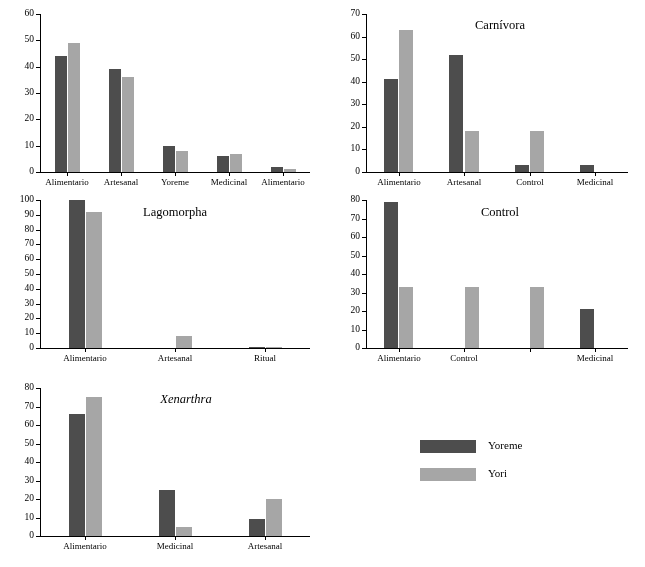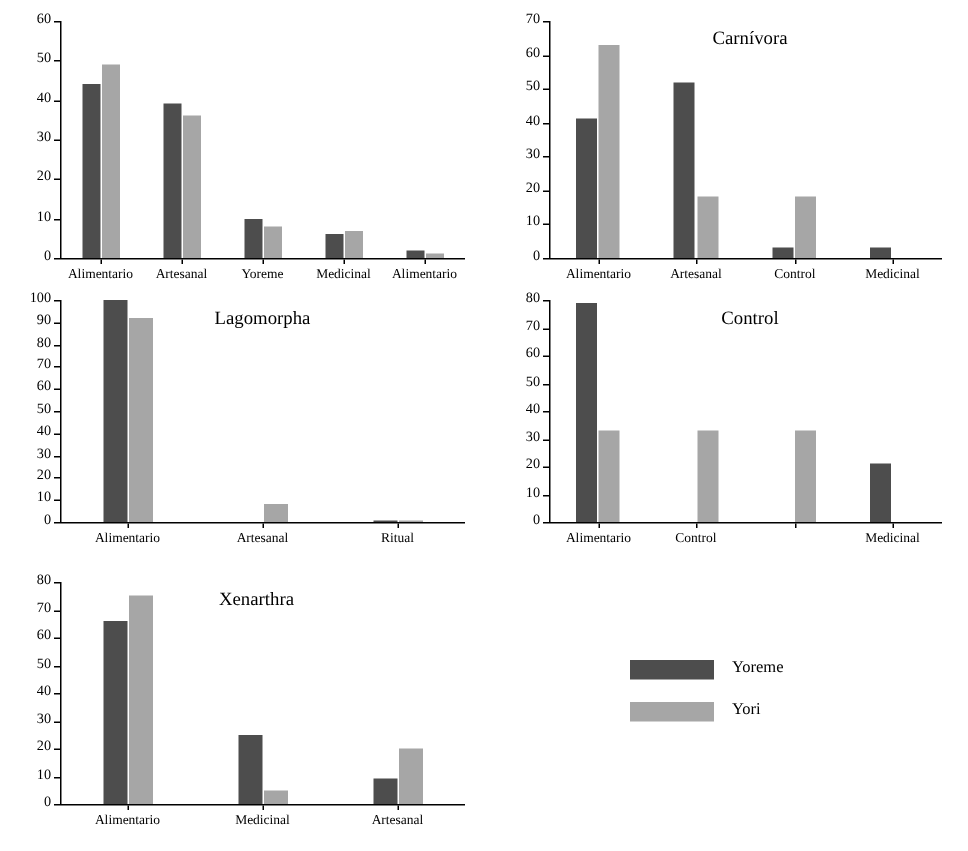--- a/index.html
+++ b/index.html
@@ -185,21 +185,21 @@
       <div class="bar" title="Yori: 33" style="left: 465px; top: 287px; width: 14px; height: 61px; background: rgb(166, 166, 166);"></div>
       <div class="tick" style="left: 464px; top: 349px; width: 1px; height: 3px;"></div>
       <div class="xcat-label" style="left: 416px; top: 353px; width: 96px;">Control</div>
       <div class="bar" title="Yori: 33" style="left: 530px; top: 287px; width: 14px; height: 61px; background: rgb(166, 166, 166);"></div>
       <div class="tick" style="left: 530px; top: 349px; width: 1px; height: 3px;"></div>
       <div class="bar" title="Yoreme: 21" style="left: 580px; top: 309px; width: 14px; height: 39px; background: rgb(77, 77, 77);"></div>
       <div class="tick" style="left: 595px; top: 349px; width: 1px; height: 3px;"></div>
       <div class="xcat-label" style="left: 547px; top: 353px; width: 96px;">Medicinal</div>
     </div>
     <div class="panel" style="left: 0px; top: 0px; width: 645px; height: 567px;">
-      <div class="chart-title" style="left: 91px; top: 392px; width: 160px;">Xenarthra</div>
+      <div class="chart-title" style="left: 106px; top: 392px; width: 160px; font-style: italic;">Xenarthra</div>
       <div class="axis-line" style="left: 40px; top: 388px; width: 1px; height: 148px;"></div>
       <div class="axis-line" style="left: 40px; top: 536px; width: 270px; height: 1px;"></div>
       <div class="tick" style="left: 36px; top: 536px;"></div>
       <div class="ytick-label" style="left: 4px; top: 530px; width: 30px;">0</div>
       <div class="tick" style="left: 36px; top: 518px;"></div>
       <div class="ytick-label" style="left: 4px; top: 511.5px; width: 30px;">10</div>
       <div class="tick" style="left: 36px; top: 499px;"></div>
       <div class="ytick-label" style="left: 4px; top: 493px; width: 30px;">20</div>
       <div class="tick" style="left: 36px; top: 481px;"></div>
       <div class="ytick-label" style="left: 4px; top: 474.5px; width: 30px;">30</div>

